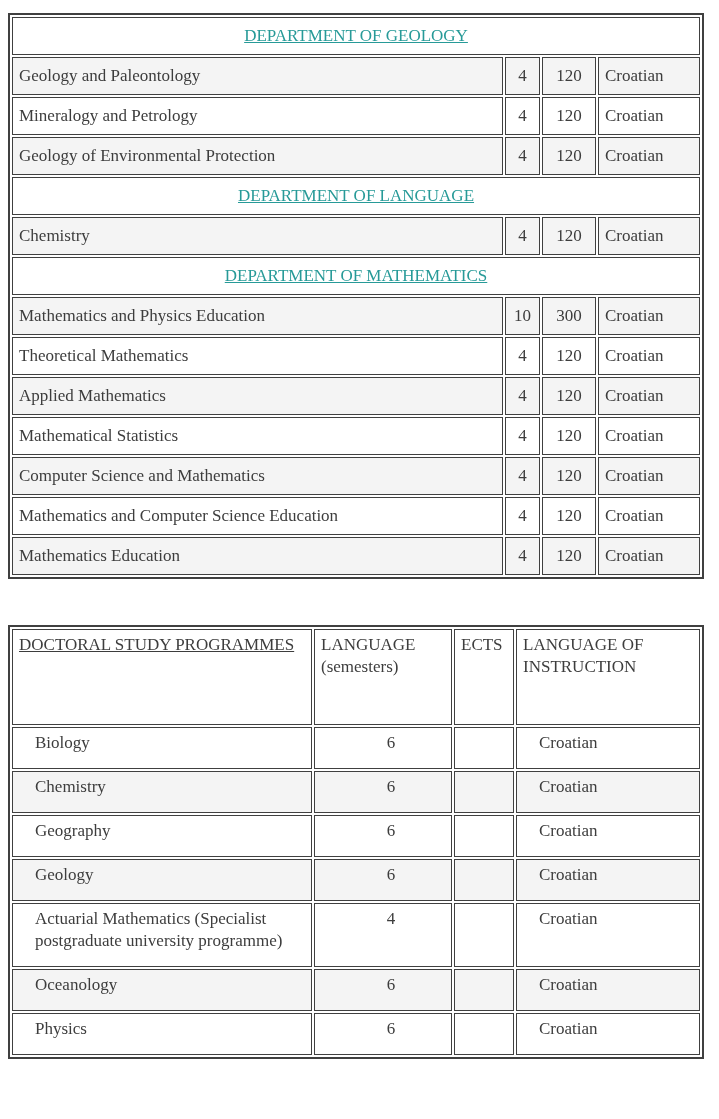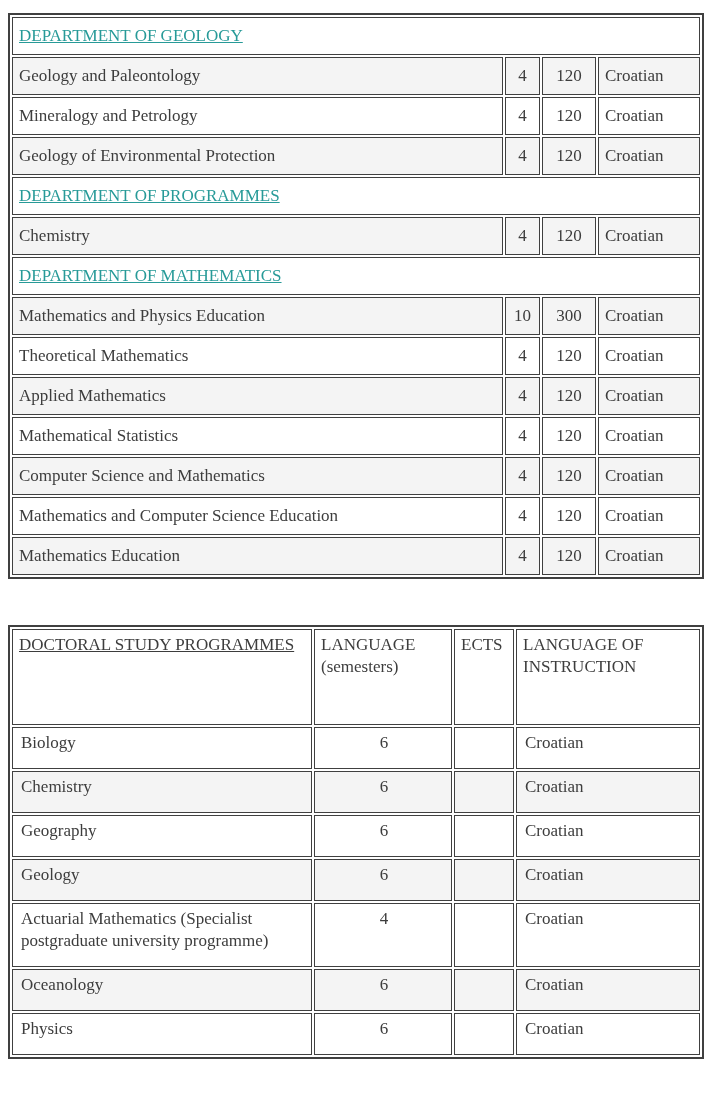--- a/index.html
+++ b/index.html
@@ -33,39 +33,39 @@
     font-weight:normal;
     text-align:left;
     background:var(--bg);
     overflow:hidden;
   }
   
   tbody tr:nth-child(even) td{background:var(--stripe);}
 
   
   .t1 td{padding:7px 6px;vertical-align:middle;}
-  .t1 td.dept{padding:7px 6px;}
+  .t1 td.dept{padding:7px 6px;text-align:center;}
   .dept-link{
     color:var(--accent);
     text-decoration:underline;
     cursor:pointer;
   }
   .t1 td.num,.t1 td.ects{text-align:center;padding-left:2px;padding-right:2px;}
 
   
   .t2{margin-top:46px;}
   .t2 th{
     vertical-align:top;
     padding:4px 6px;
     height:96px;
   }
   .t2 th .u{text-decoration:underline;}
   .t2 td{
     vertical-align:top;
-    padding:4px 6px 14px 8px;
+    padding:4px 6px 14px 22px;
   }
   .t2 td.dur2{text-align:center;}
 </style>
 </head>
 <body>
 
 <div class="page">
 
   <table class="t1">
     <colgroup>
@@ -90,21 +90,21 @@
           <td class="ects">120</td>
           <td class="lang">Croatian</td>
         </tr>
         <tr>
           <td class="name">Geology of Environmental Protection</td>
           <td class="num">4</td>
           <td class="ects">120</td>
           <td class="lang">Croatian</td>
         </tr>
         <tr>
-          <td class="dept" colspan="4"><a class="dept-link">DEPARTMENT OF PROGRAMMES</a></td>
+          <td class="dept" colspan="4"><a class="dept-link">DEPARTMENT OF LANGUAGE</a></td>
         </tr>
         <tr>
           <td class="name">Chemistry</td>
           <td class="num">4</td>
           <td class="ects">120</td>
           <td class="lang">Croatian</td>
         </tr>
         <tr>
           <td class="dept" colspan="4"><a class="dept-link">DEPARTMENT OF MATHEMATICS</a></td>
         </tr>

